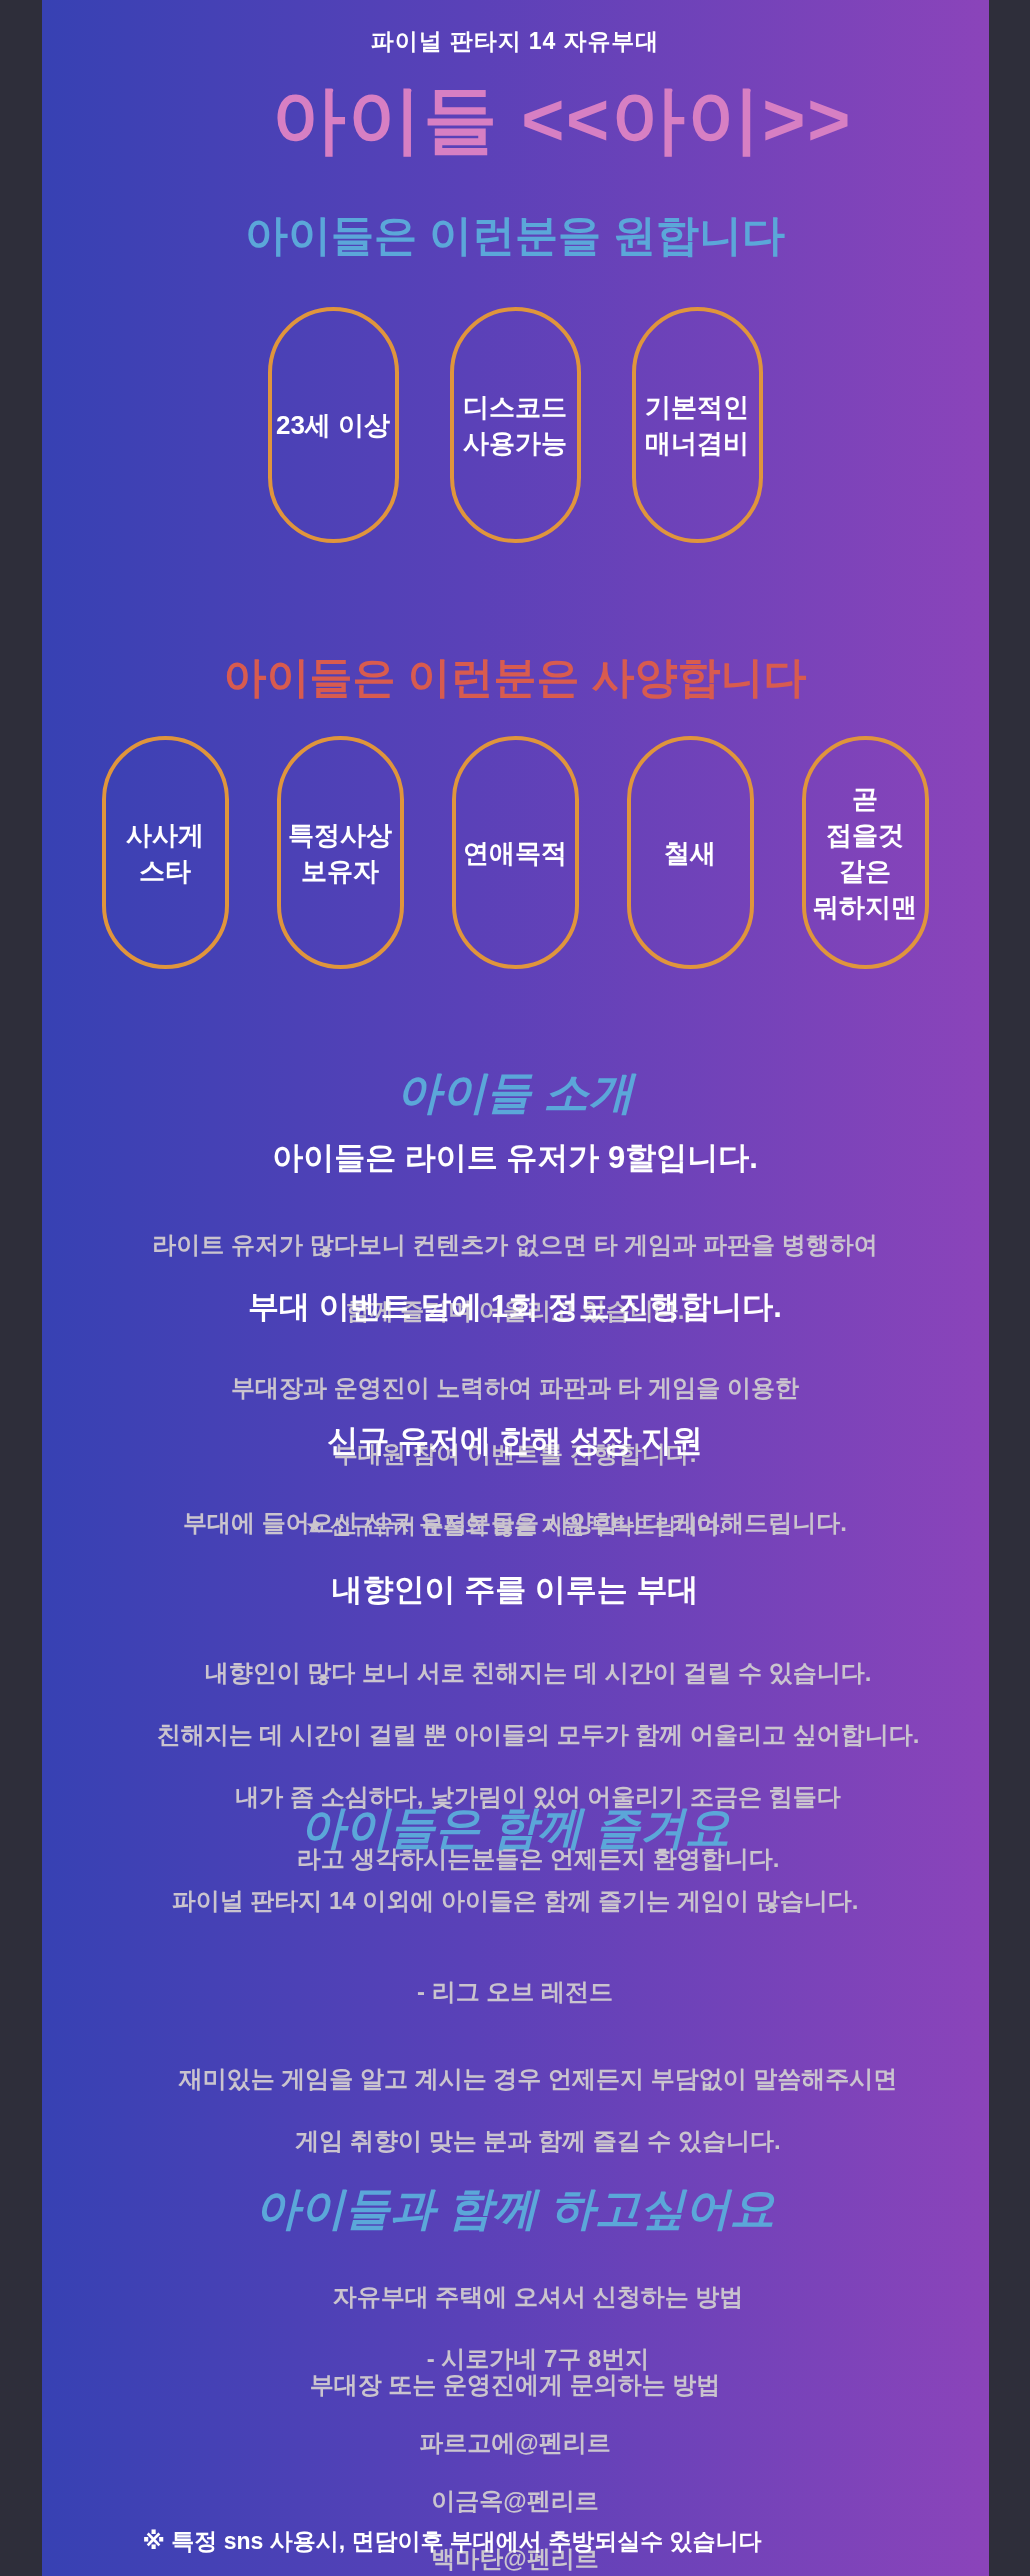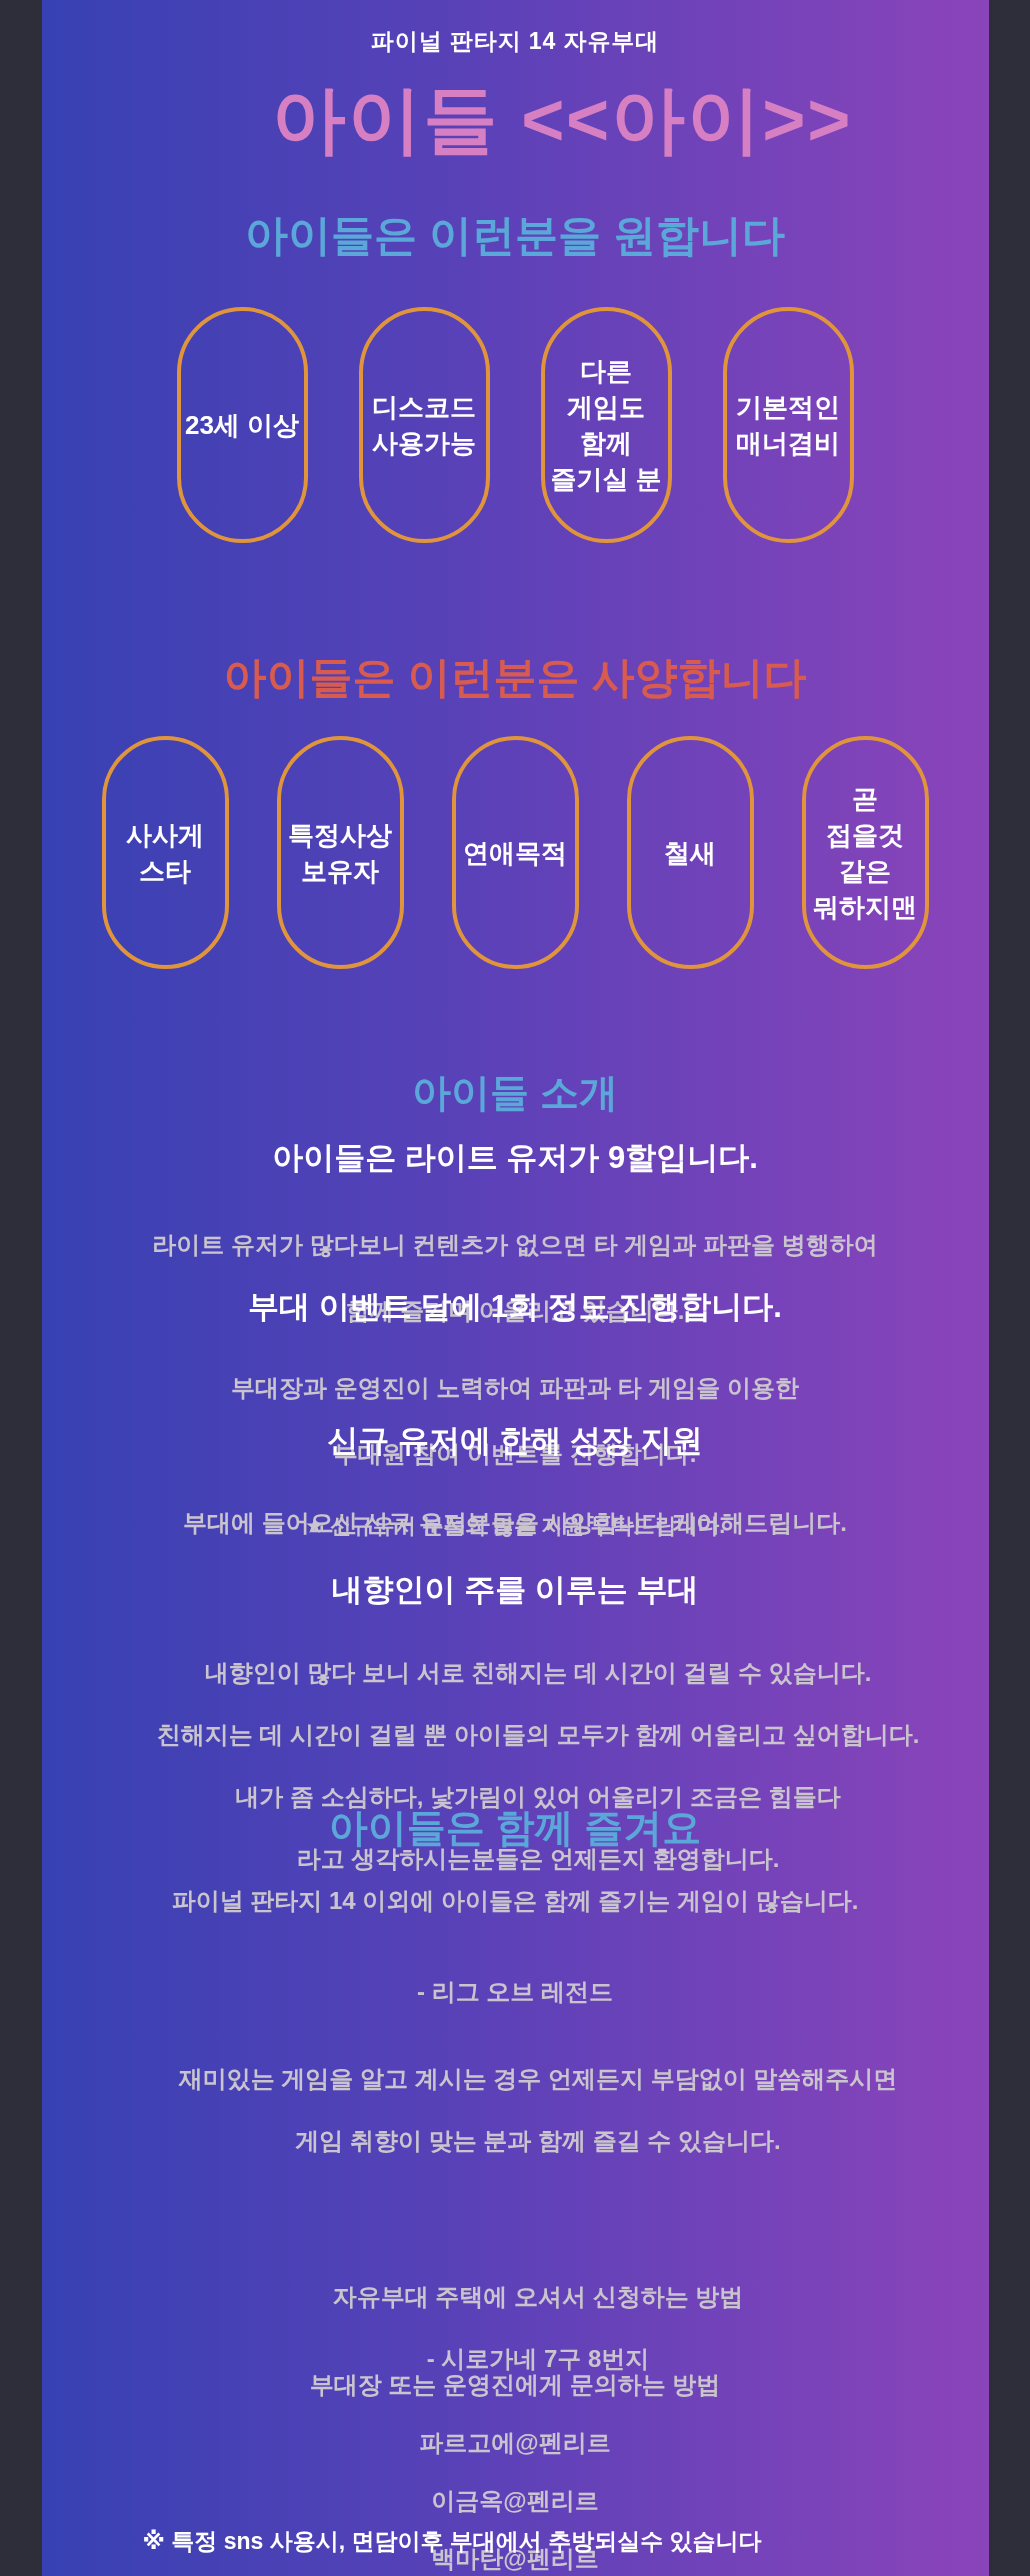--- a/index.html
+++ b/index.html
@@ -18,21 +18,21 @@
     position: absolute;
     left: 0;
     width: 100%;
     text-align: center;
     white-space: pre-line;
   }
   .small-title { top: 26px; font-size: 23px; color: #ffffff; letter-spacing: 0.9px; }
   .main-title  { top: 79px; font-size: 74px; line-height: 81px; color: #d77fc3; letter-spacing: 1.7px; padding-left: 47px; }
   .h-blue { color: #5ba7d9; font-size: 43px; line-height: 50px; }
   .h-red  { color: #d85b4f; font-size: 43px; line-height: 50px; margin-top: 8px; }
-  .h-big  { font-size: 39px; }
+  .h-big  { font-size: 45px; font-style: italic; }
   .subhead { color: #ffffff; font-size: 31px; line-height: 38px; }
   .body-text { color: #cac4ce; font-size: 24px; line-height: 33px; }
   .body-tight { line-height: 31px; margin-left: 23px; }
   .note-text { color: #cac4ce; font-size: 21.5px; line-height: 26px; }
   .pill-row {
     position: absolute;
     left: 0;
     width: 100%;
     display: flex;
     justify-content: center;
@@ -74,26 +74,20 @@
   <div class="center main-title">아이들 &lt;&lt;아이&gt;&gt;</div>
 
   <div class="center h-blue" style="top:210px">아이들은 이런분을 원합니다</div>
   <div class="pill-row row-want">
     <div class="pill">
       <span>23세 이상</span>
     </div>
     <div class="pill">
       <span>디스코드</span>
       <span>사용가능</span>
-    </div>
-    <div class="pill">
-      <span>다른</span>
-      <span>게임도</span>
-      <span>함께</span>
-      <span>즐기실 분</span>
     </div>
     <div class="pill">
       <span>기본적인</span>
       <span>매너겸비</span>
     </div>
   </div>
 
   <div class="center h-red" style="top:644px">아이들은 이런분은 사양합니다</div>
   <div class="pill-row row-decline">
     <div class="pill">
@@ -149,20 +143,21 @@
   <div class="center h-blue h-big" style="top:1803px">아이들은 함께 즐겨요</div>
   <div class="center body-text" style="top:1884px">파이널 판타지 14 이외에 아이들은 함께 즐기는 게임이 많습니다.</div>
   <div class="center body-text" style="top:1942px">
     <div>- 리그 오브 레전드</div>
   </div>
   <div class="center body-text body-tight" style="top:2032px">
     <div>재미있는 게임을 알고 계시는 경우 언제든지 부담없이 말씀해주시면</div>
     <div>게임 취향이 맞는 분과 함께 즐길 수 있습니다.</div>
   </div>
 
+  <div class="center h-blue h-big" style="top:2184px">아이들과 함께 하고싶어요</div>
   <div class="center body-text body-tight" style="top:2250px">
     <div>자유부대 주택에 오셔서 신청하는 방법</div>
     <div>- 시로가네 7구 8번지</div>
   </div>
   <div class="center body-text" style="top:2341px; line-height:29px;">
     <div>부대장 또는 운영진에게 문의하는 방법</div>
     <div>파르고에@펜리르</div>
     <div>이금옥@펜리르</div>
     <div>백마탄@펜리르</div>
   </div>

